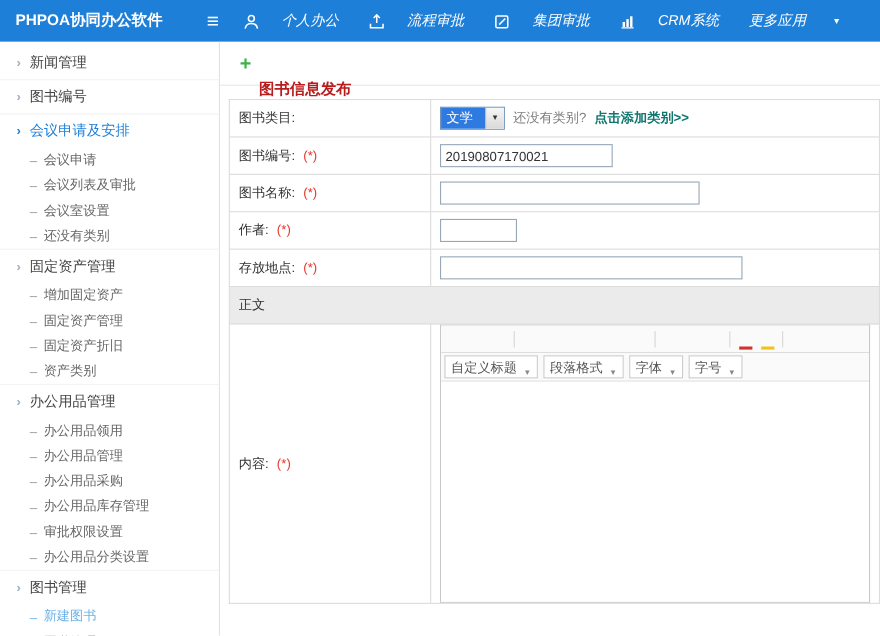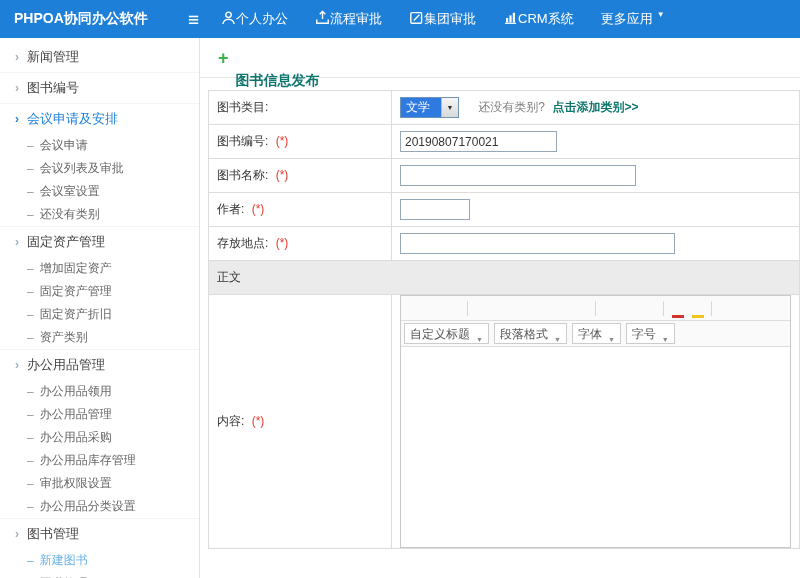--- a/index.html
+++ b/index.html
@@ -5,49 +5,49 @@
   html,body{margin:0;padding:0;}
   body{
     width:800px;height:578px;position:relative;overflow:hidden;background:#fff;
     font-family:"Liberation Sans","DejaVu Sans",sans-serif;color:#333;
   }
   
   .topbar{position:absolute;left:0;top:0;right:0;height:38px;background:#1e7fd9;display:flex;align-items:center;color:#fff;}
   .brand{width:172px;padding-left:14px;font-size:14px;font-weight:bold;white-space:nowrap;}
   .hamburger{font-size:19px;font-weight:bold;margin:0 22px 0 2px;cursor:pointer;line-height:1;}
   .topmenu{display:flex;align-items:center;height:100%;}
-  .topnav{display:flex;align-items:flex-start;gap:0;margin-right:27px;font-size:13px;color:#fff;text-decoration:none;cursor:pointer;white-space:nowrap;}
+  .topnav{display:flex;align-items:center;gap:20px;margin-right:27px;font-size:13px;color:#fff;text-decoration:none;cursor:pointer;white-space:nowrap;font-style:italic;}
   .topnav svg{display:block;}
   .caret{font-size:8px;margin-left:4px;}
   
   .sidebar{position:absolute;left:0;top:38px;bottom:0;width:200px;box-sizing:border-box;background:#fff;border-right:1px solid #e2e2e2;overflow:hidden;padding-top:4px;}
   .side-item{display:flex;align-items:center;cursor:pointer;color:#555;}
   .side-item.group{height:30px;padding-left:15px;font-size:13px;color:#444;border-top:1px solid #f3f3f3;}
   .sidebar .side-item.group:first-child{border-top:none;}
   .side-item.child{height:23px;padding-left:27px;font-size:12px;color:#666;}
   .chev{color:#9fb0c0;font-weight:bold;margin-right:8px;font-size:12px;}
   .dash{color:#999;margin-right:6px;}
   .side-item.group.active{color:#1e7fd9;}
   .side-item.group.active .chev{color:#1e7fd9;}
   .side-item.child.active{color:#6db3e6;}
   .side-item.child.active .dash{color:#6db3e6;}
   
   .main{position:absolute;left:200px;top:38px;right:0;bottom:0;background:#fff;overflow:hidden;}
   .page-head{height:39px;display:flex;align-items:center;padding-left:18px;border-bottom:1px solid #e8e8e8;}
   .plus{color:#3cb24a;font-weight:900;font-size:18px;margin-right:7px;line-height:1;}
-  .page-title{font-size:14px;font-weight:bold;color:#0f766e;margin-top:47px;}
+  .page-title{font-size:14px;font-weight:bold;color:#b91c1c;margin-top:47px;}
   .form-wrap{padding:12px 0 0 8px;}
   table.form{border-collapse:collapse;width:100%;table-layout:fixed;}
   table.form col.c1{width:183px;}
   table.form td{border:1px solid #dcdcdc;padding:0 8px;height:33px;font-size:12px;color:#333;}
   td.lbl{background:#fff;}
   .req{color:#e43b2c;font-style:normal;margin-left:4px;font-size:12px;}
   .txt{border:1px solid #96a7b8;height:21px;box-sizing:border-box;padding:2px 4px;font-size:12px;color:#333;font-family:inherit;}
   .w155{width:157px;} .w235{width:236px;} .w68{width:70px;} .w273{width:275px;} .w78{width:80px;}
-  .hint{color:#7d7d7d;margin-left:16px;}
+  .hint{color:#7d7d7d;margin-left:4px;}
   .link{color:#0f766e;text-decoration:none;margin-left:4px;cursor:pointer;font-weight:bold;}
   
   .cat-sel{display:inline-flex;align-items:stretch;border:1px solid #6f94b8;height:19px;background:#fff;vertical-align:middle;cursor:pointer;}
   .cat-val{background:#2f7ae0;color:#fff;display:flex;align-items:center;padding:0 5px;min-width:30px;font-size:12px;}
   .cat-arrow{width:16px;display:flex;align-items:center;justify-content:center;font-size:7px;color:#333;background:linear-gradient(#f6f6f6,#d9d9d9);border-left:1px solid #b9b9b9;}
   td.section{background:#ebebeb;height:28px;color:#333;}
   
   td.editor-cell{padding:6px 8px;vertical-align:top;}
   .editor{border:1px solid #c9c9c9;background:#fff;}
   .tb{background:#fafafa;border-bottom:1px solid #ddd;padding:2px 3px;display:flex;align-items:center;gap:1px;overflow:hidden;}

